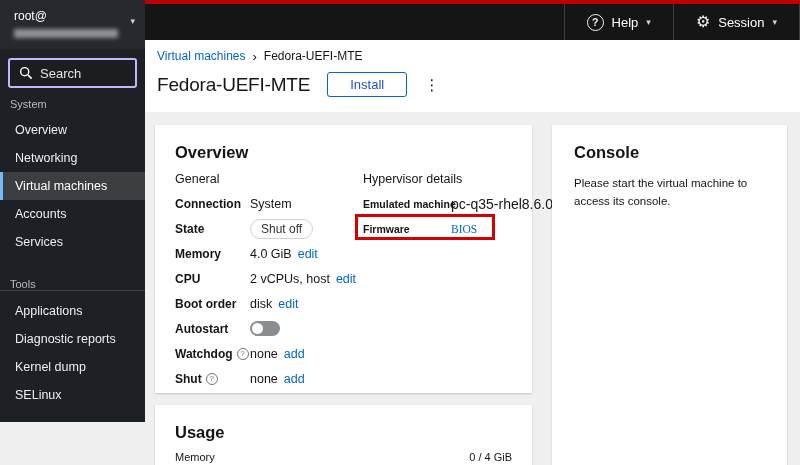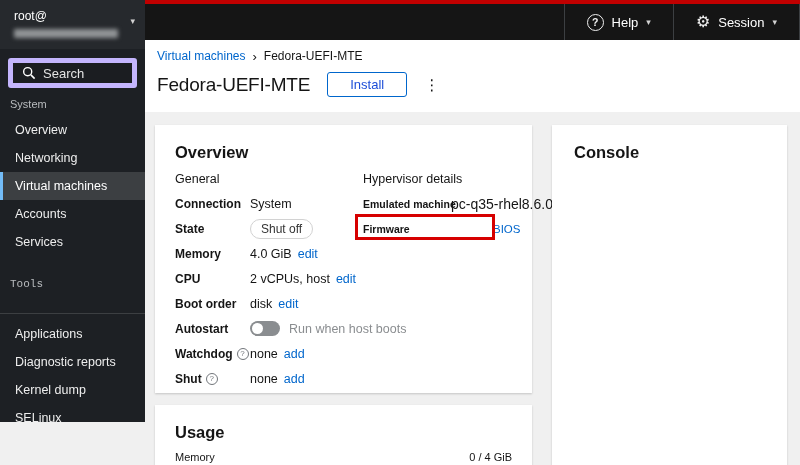--- a/index.html
+++ b/index.html
@@ -8,29 +8,29 @@
 
   
   .sidebar { position:absolute; left:0; top:0; width:145px; height:422px;
     background:#1d2024; color:#f0f0f0; z-index:5; }
   .account { position:relative; background:#26292d; padding:9px 14px 11px 14px; cursor:pointer; }
   .account-user { font-size:12px; color:#ffffff; }
   .account-host { width:104px; height:9px; margin-top:6px; background:#909396;
     border-radius:1px; filter:blur(2.2px); }
   .account .caret { position:absolute; right:10px; top:17px; }
   .caret { font-size:9px; color:#d2d2d2; line-height:1; }
-  .search { margin:9px 8px 0 8px; height:30px; border:5px solid #c4b5fd; border-radius:3px;
+  .search { margin:9px 8px 0 8px; height:30px; border:2px solid #c4b5fd; border-radius:3px;
     display:flex; align-items:center; gap:7px; padding:0 9px; background:#1b1d21; }
   .search svg { flex-shrink:0; }
   .search input { flex:1; min-width:0; background:transparent; border:none; outline:none;
     color:#fff; font-size:13px; font-family:"Liberation Sans", sans-serif; }
   .search input::placeholder { color:#e4e4e4; opacity:1; }
   .nav-section-title { font-size:11px; color:#b8bbbe; margin:10px 10px 3px 10px; }
-  .nav-section-title.tools { margin-top:22px; padding-bottom:23px;
-    border-bottom:1px solid #3c3f42; margin-right:0; margin-left:0; padding-left:10px;font-family:Liberation Mono, monospace; }
+  .nav-section-title.tools { margin-top:22px; padding-bottom:0;
+    border-bottom:1px solid #3c3f42; margin-right:0; margin-left:0; padding-left:10px; }
   ul.nav { list-style:none; margin-top:6px; }
   ul.nav li { height:28px; display:flex; align-items:center; padding-left:12px;
     font-size:12.5px; color:#eeeeee; cursor:pointer; border-left:3px solid transparent; }
   ul.nav li.selected { background:#3c3f42; border-left:3px solid #73bcf7; color:#fff; }
 
   
   .masthead { position:absolute; left:145px; right:0; top:0; height:40px; background:#151515;
     border-top:4px solid #c00000; display:flex; justify-content:flex-end; z-index:4; }
   .m-group { display:flex; align-items:center; gap:8px; padding:0 22px; height:100%;
     border-left:1px solid #3c3f42; color:#fff; font-size:13px; cursor:pointer; }
@@ -77,22 +77,22 @@
   .pill { border:1px solid #d2d2d2; border-radius:14px; padding:2px 10px; font-size:12px;
     color:#333; background:#fff; }
   .toggle { width:30px; height:15px; background:#8a8d90; border-radius:8px; position:relative;
     cursor:pointer; flex-shrink:0; }
   .toggle .knob { position:absolute; left:2px; top:2px; width:11px; height:11px;
     background:#fff; border-radius:50%; }
   .muted { color:#8a8d90; margin-left:9px; font-size:12.5px; }
   .help-circ { width:12px; height:12px; border:1px solid #72767b; border-radius:50%;
     color:#72767b; font-size:8px; font-weight:400; display:inline-flex; align-items:center;
     justify-content:center; flex-shrink:0; }
-  .fw-row { position:relative;gap:32px; }
-  .fw-row .link { margin-left:10px; font-size:11.5px; }
+  .fw-row { position:relative; }
+  .fw-row .link { margin-left:0; font-size:11.5px;font-family:Liberation Serif, serif; }
   .annotation { position:absolute; left:-8px; top:-2px; width:140px; height:26px;
     border:3px solid #d60000; pointer-events:none; }
 
   
   .usage-card { height:160px; padding:18px 20px; }
   .usage-row { display:flex; justify-content:space-between; align-items:baseline;
     margin-top:9px; font-size:11px; color:#151515; }
 
   
   .console-card { height:420px; padding:18px 22px; }
@@ -189,21 +189,20 @@
             <div class="ov-row">
               <span class="ov-label">Boot order</span>
               <span>disk</span>
               <a class="link">edit</a>
             </div>
             <div class="ov-row">
               <span class="ov-label">Autostart</span>
               <span class="toggle">
                   <span class="knob"></span>
                 </span>
-              <span class="muted">Run when host boots</span>
             </div>
             <div class="ov-row">
               <span class="ov-label">
                 <span>Watchdog</span>
                 <span class="help-circ">?</span>
               </span>
               <span>none</span>
               <a class="link">add</a>
             </div>
             <div class="ov-row">
@@ -238,16 +237,17 @@
           <span>Memory</span>
           <span>0 / 4 GiB</span>
         </div>
 
       </div>
     </div>
 
     <div class="col-right">
       <div class="card console-card">
         <h2>Console</h2>
+        <p>Please start the virtual machine to access its console.</p>
       </div>
     </div>
   </div>
 </div>
 
 </body></html>

